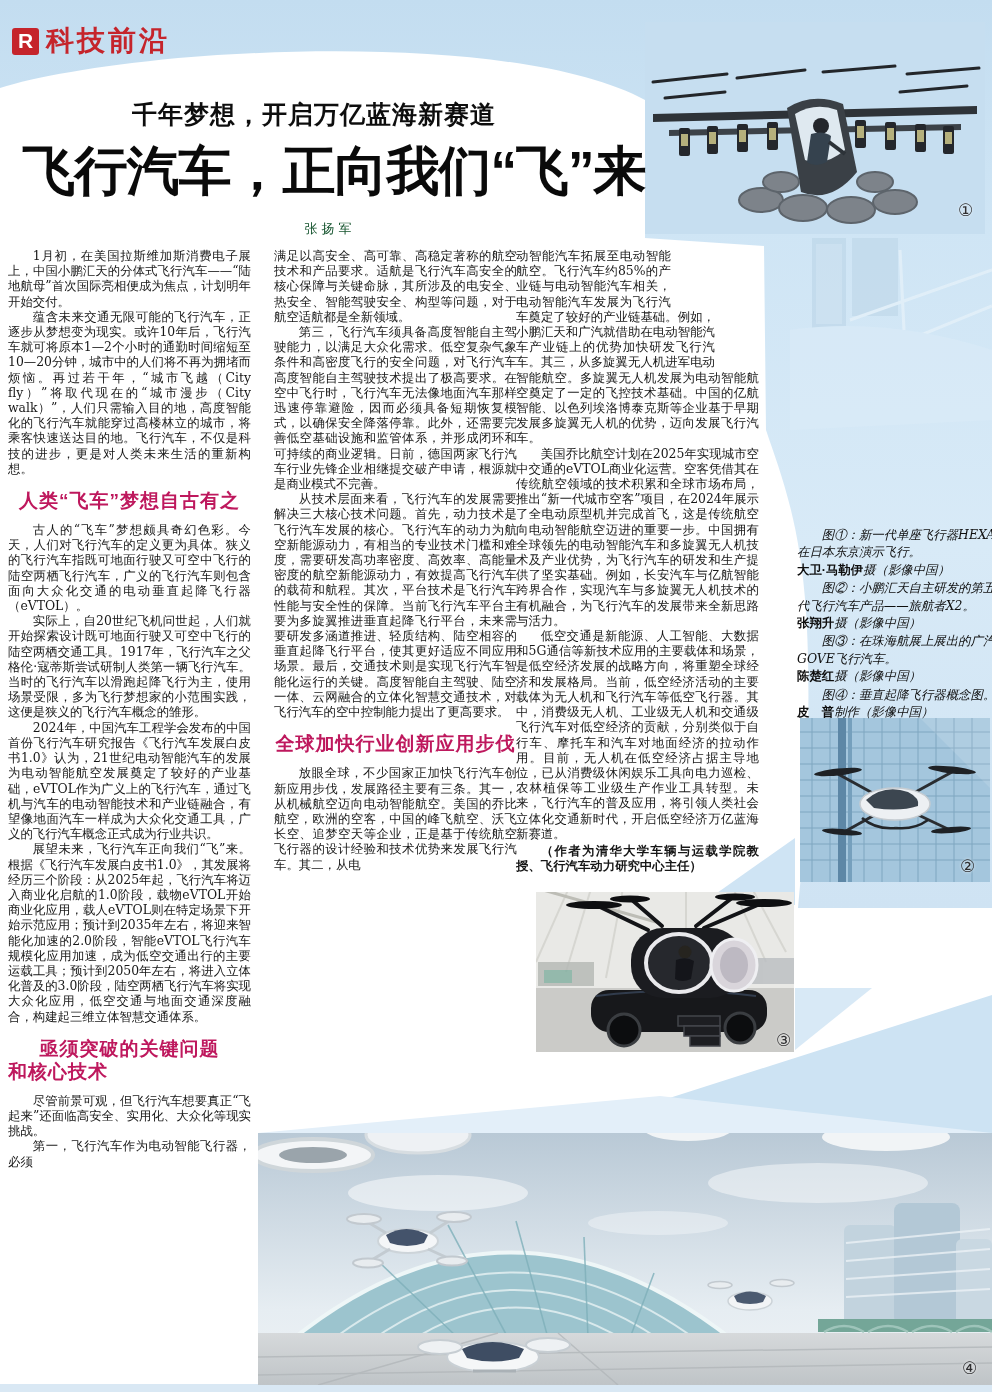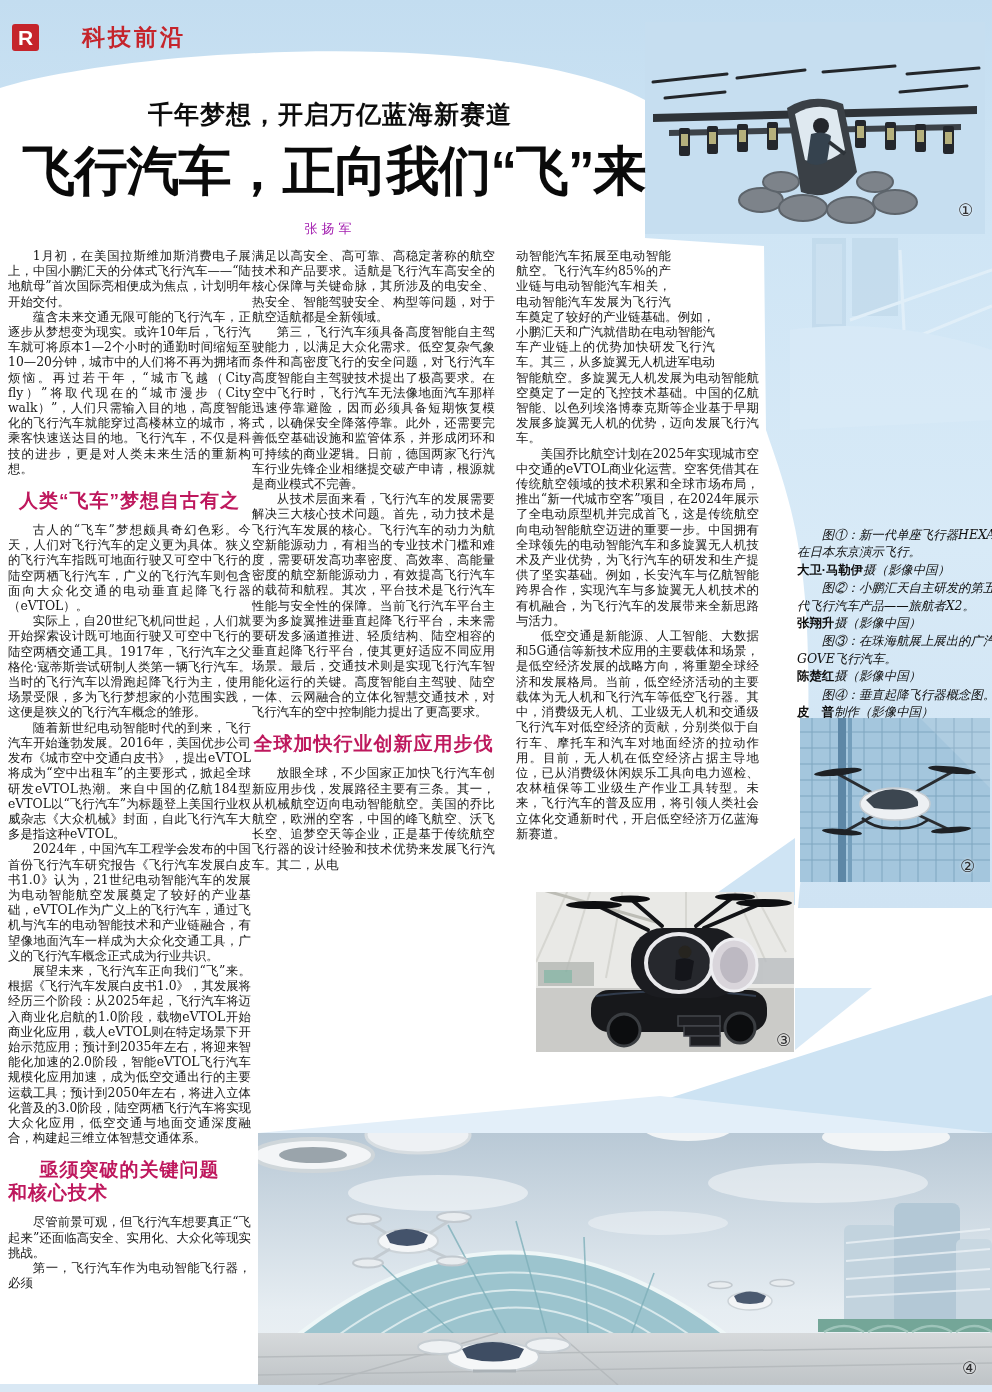--- a/index.html
+++ b/index.html
@@ -4,27 +4,27 @@
 <style>
   html,body{margin:0;padding:0;}
   body{width:992px;height:1392px;position:relative;overflow:hidden;background:#ffffff;
        font-family:"DejaVu Serif","Liberation Serif",serif;}
   
   #bg{position:absolute;left:0;top:0;width:992px;height:1392px;z-index:0;}
   
   .mast{position:absolute;left:12px;top:22px;z-index:5;display:flex;align-items:center;gap:7px;}
   .mast .rbox{width:27px;height:27px;background:#c5242b;color:#fff;font-family:"Liberation Sans",sans-serif;
               font-weight:800;font-size:21px;display:flex;align-items:center;justify-content:center;border-radius:3px;}
-  .mast .mtxt{color:#c5242b;font-family:"Liberation Sans",sans-serif;font-weight:800;font-size:23px;letter-spacing:3px;margin-left:36px;}
-  
-  .kicker{position:absolute;left:30px;top:98px;width:600px;text-align:center;z-index:5;
+  .mast .mtxt{color:#c5242b;font-family:"Liberation Sans",sans-serif;font-weight:800;font-size:28px;letter-spacing:3px;}
+  
+  .kicker{position:absolute;left:14px;top:98px;width:600px;text-align:center;z-index:5;
           font-weight:700;font-size:25px;letter-spacing:1px;color:#0d0d0d;}
   .title{position:absolute;left:4px;top:136px;width:660px;z-index:5;text-align:center;
          font-family:"Liberation Sans",sans-serif;font-weight:900;font-size:53px;letter-spacing:-1px;color:#0a0a0a;}
-  .byline{position:absolute;left:30px;top:220px;width:600px;text-align:center;z-index:5;font-size:13px;color:#a21caf;letter-spacing:4px;}
+  .byline{position:absolute;left:30px;top:220px;width:600px;text-align:center;z-index:5;font-size:13px;color:#14532d;letter-spacing:4px;}
   
   .col{position:absolute;z-index:4;font-size:12.4px;line-height:15.2px;text-align:justify;color:#171717;overflow:hidden;}
   .col p{margin:0;text-indent:2em;}
   .col p.cont{text-indent:0;}
   .sec{font-family:"Liberation Sans",sans-serif;font-weight:700;font-size:19px;line-height:23px;
        text-align:center;margin:13px 0 10px;color:#be185d;letter-spacing:1px;}
   .sec .l2{text-align:left;}
   .credit{font-weight:700;margin-top:2px;}
   .credit p{margin:0;text-indent:2em;}
   
@@ -138,47 +138,49 @@
 <div class="mark" style="left:958px;top:200px;">①</div>
 
 <div class="col" style="left:8px;top:248px;width:243px;height:1140px;">
   <p>1月初，在美国拉斯维加斯消费电子展上，中国小鹏汇天的分体式飞行汽车——“陆地航母”首次国际亮相便成为焦点，计划明年开始交付。</p>
   <p>蕴含未来交通无限可能的飞行汽车，正逐步从梦想变为现实。或许10年后，飞行汽车就可将原本1—2个小时的通勤时间缩短至10—20分钟，城市中的人们将不再为拥堵而烦恼。再过若干年，“城市飞越（City fly）”将取代现在的“城市漫步（City walk）”，人们只需输入目的地，高度智能化的飞行汽车就能穿过高楼林立的城市，将乘客快速送达目的地。飞行汽车，不仅是科技的进步，更是对人类未来生活的重新构想。</p>
   <div class="sec">
       <div>人类“飞车”梦想自古有之</div>
     </div>
   <p>古人的“飞车”梦想颇具奇幻色彩。今天，人们对飞行汽车的定义更为具体。狭义的飞行汽车指既可地面行驶又可空中飞行的陆空两栖飞行汽车，广义的飞行汽车则包含面向大众化交通的电动垂直起降飞行器（eVTOL）。</p>
   <p>实际上，自20世纪飞机问世起，人们就开始探索设计既可地面行驶又可空中飞行的陆空两栖交通工具。1917年，飞行汽车之父格伦·寇蒂斯尝试研制人类第一辆飞行汽车。当时的飞行汽车以滑跑起降飞行为主，使用场景受限，多为飞行梦想家的小范围实践，这便是狭义的飞行汽车概念的雏形。</p>
-  <p>随着新世纪电动智能时代的到来，飞行汽车开始蓬勃发展。2016年，美国优步公司发布《城市空中交通白皮书》，提出eVTOL将成为“空中出租车”的主要形式，掀起全球研发eVTOL热潮。来自中国的亿航184型eVTOL以“飞行汽车”为标题登上美国行业权威杂志《大众机械》封面，自此飞行汽车大多是指这种eVTOL。</p>
   <p>2024年，中国汽车工程学会发布的中国首份飞行汽车研究报告《飞行汽车发展白皮书1.0》认为，21世纪电动智能汽车的发展为电动智能航空发展奠定了较好的产业基础，eVTOL作为广义上的飞行汽车，通过飞机与汽车的电动智能技术和产业链融合，有望像地面汽车一样成为大众化交通工具，广义的飞行汽车概念正式成为行业共识。</p>
   <p>展望未来，飞行汽车正向我们“飞”来。根据《飞行汽车发展白皮书1.0》，其发展将经历三个阶段：从2025年起，飞行汽车将迈入商业化启航的1.0阶段，载物eVTOL开始商业化应用，载人eVTOL则在特定场景下开始示范应用；预计到2035年左右，将迎来智能化加速的2.0阶段，智能eVTOL飞行汽车规模化应用加速，成为低空交通出行的主要运载工具；预计到2050年左右，将进入立体化普及的3.0阶段，陆空两栖飞行汽车将实现大众化应用，低空交通与地面交通深度融合，构建起三维立体智慧交通体系。</p>
   <div class="sec">
     <div>亟须突破的关键问题</div>
       <div class="l2">和核心技术</div>
   </div>
   <p>尽管前景可观，但飞行汽车想要真正“飞起来”还面临高安全、实用化、大众化等现实挑战。</p>
   <p>第一，飞行汽车作为电动智能飞行器，必须</p>
 </div>
 
-<div class="col" style="left:252px;top:248px;width:243px;height:848px;">
+<div class="col" style="left:274px;top:248px;width:243px;height:848px;">
   <p class="cont">满足以高安全、高可靠、高稳定著称的航空技术和产品要求。适航是飞行汽车高安全的核心保障与关键命脉，其所涉及的电安全、热安全、智能驾驶安全、构型等问题，对于航空适航都是全新领域。</p>
   <p>第三，飞行汽车须具备高度智能自主驾驶能力，以满足大众化需求。低空复杂气象条件和高密度飞行的安全问题，对飞行汽车高度智能自主驾驶技术提出了极高要求。在空中飞行时，飞行汽车无法像地面汽车那样迅速停靠避险，因而必须具备短期恢复模式，以确保安全降落停靠。此外，还需要完善低空基础设施和监管体系，并形成闭环和可持续的商业逻辑。日前，德国两家飞行汽车行业先锋企业相继提交破产申请，根源就是商业模式不完善。</p>
   <p>从技术层面来看，飞行汽车的发展需要解决三大核心技术问题。首先，动力技术是飞行汽车发展的核心。飞行汽车的动力为航空新能源动力，有相当的专业技术门槛和难度，需要研发高功率密度、高效率、高能量密度的航空新能源动力，有效提高飞行汽车的载荷和航程。其次，平台技术是飞行汽车性能与安全性的保障。当前飞行汽车平台主要为多旋翼推进垂直起降飞行平台，未来需要研发多涵道推进、轻质结构、陆空相容的垂直起降飞行平台，使其更好适应不同应用场景。最后，交通技术则是实现飞行汽车智能化运行的关键。高度智能自主驾驶、陆空一体、云网融合的立体化智慧交通技术，对飞行汽车的空中控制能力提出了更高要求。</p>
   <div class="sec">
       <div>全球加快行业创新应用步伐</div>
     </div>
   <p>放眼全球，不少国家正加快飞行汽车创新应用步伐，发展路径主要有三条。其一，从机械航空迈向电动智能航空。美国的乔比航空，欧洲的空客，中国的峰飞航空、沃飞长空、追梦空天等企业，正是基于传统航空飞行器的设计经验和技术优势来发展飞行汽车。其二，从电</p>
 </div>
 
 <div class="col" style="left:516px;top:248px;width:243px;height:642px;">
   <span class="w1"></span>
   <span class="w2"></span>
   <p class="cont">动智能汽车拓展至电动智能航空。飞行汽车约85%的产业链与电动智能汽车相关，电动智能汽车发展为飞行汽车奠定了较好的产业链基础。例如，小鹏汇天和广汽就借助在电动智能汽车产业链上的优势加快研发飞行汽车。其三，从多旋翼无人机进军电动智能航空。多旋翼无人机发展为电动智能航空奠定了一定的飞控技术基础。中国的亿航智能、以色列埃洛博泰克斯等企业基于早期发展多旋翼无人机的优势，迈向发展飞行汽车。</p>
   <p>美国乔比航空计划在2025年实现城市空中交通的eVTOL商业化运营。空客凭借其在传统航空领域的技术积累和全球市场布局，推出“新一代城市空客”项目，在2024年展示了全电动原型机并完成首飞，这是传统航空向电动智能航空迈进的重要一步。中国拥有全球领先的电动智能汽车和多旋翼无人机技术及产业优势，为飞行汽车的研发和生产提供了坚实基础。例如，长安汽车与亿航智能跨界合作，实现汽车与多旋翼无人机技术的有机融合，为飞行汽车的发展带来全新思路与活力。</p>
   <p>低空交通是新能源、人工智能、大数据和5G通信等新技术应用的主要载体和场景，是低空经济发展的战略方向，将重塑全球经济和发展格局。当前，低空经济活动的主要载体为无人机和飞行汽车等低空飞行器。其中，消费级无人机、工业级无人机和交通级飞行汽车对低空经济的贡献，分别类似于自行车、摩托车和汽车对地面经济的拉动作用。目前，无人机在低空经济占据主导地位，已从消费级休闲娱乐工具向电力巡检、农林植保等工业级生产作业工具转型。未来，飞行汽车的普及应用，将引领人类社会立体化交通新时代，开启低空经济万亿蓝海新赛道。</p>
+  <div class="credit">
+      <p>（作者为清华大学车辆与运载学院教授、飞行汽车动力研究中心主任）</p>
+    </div>
 </div>
 
 <div class="caps">
   <p class="cap">图①：新一代单座飞行器HEXA在日本东京演示飞行。</p>
   <p class="cr"><b>大卫·马勒伊</b><span>摄（影像中国）</span></p>
   <p class="cap">图②：小鹏汇天自主研发的第五代飞行汽车产品——旅航者X2。</p>
   <p class="cr"><b>张翔升</b><span>摄（影像中国）</span></p>
   <p class="cap">图③：在珠海航展上展出的广汽GOVE飞行汽车。</p>
   <p class="cr"><b>陈楚红</b><span>摄（影像中国）</span></p>
   <p class="cap">图④：垂直起降飞行器概念图。</p>

